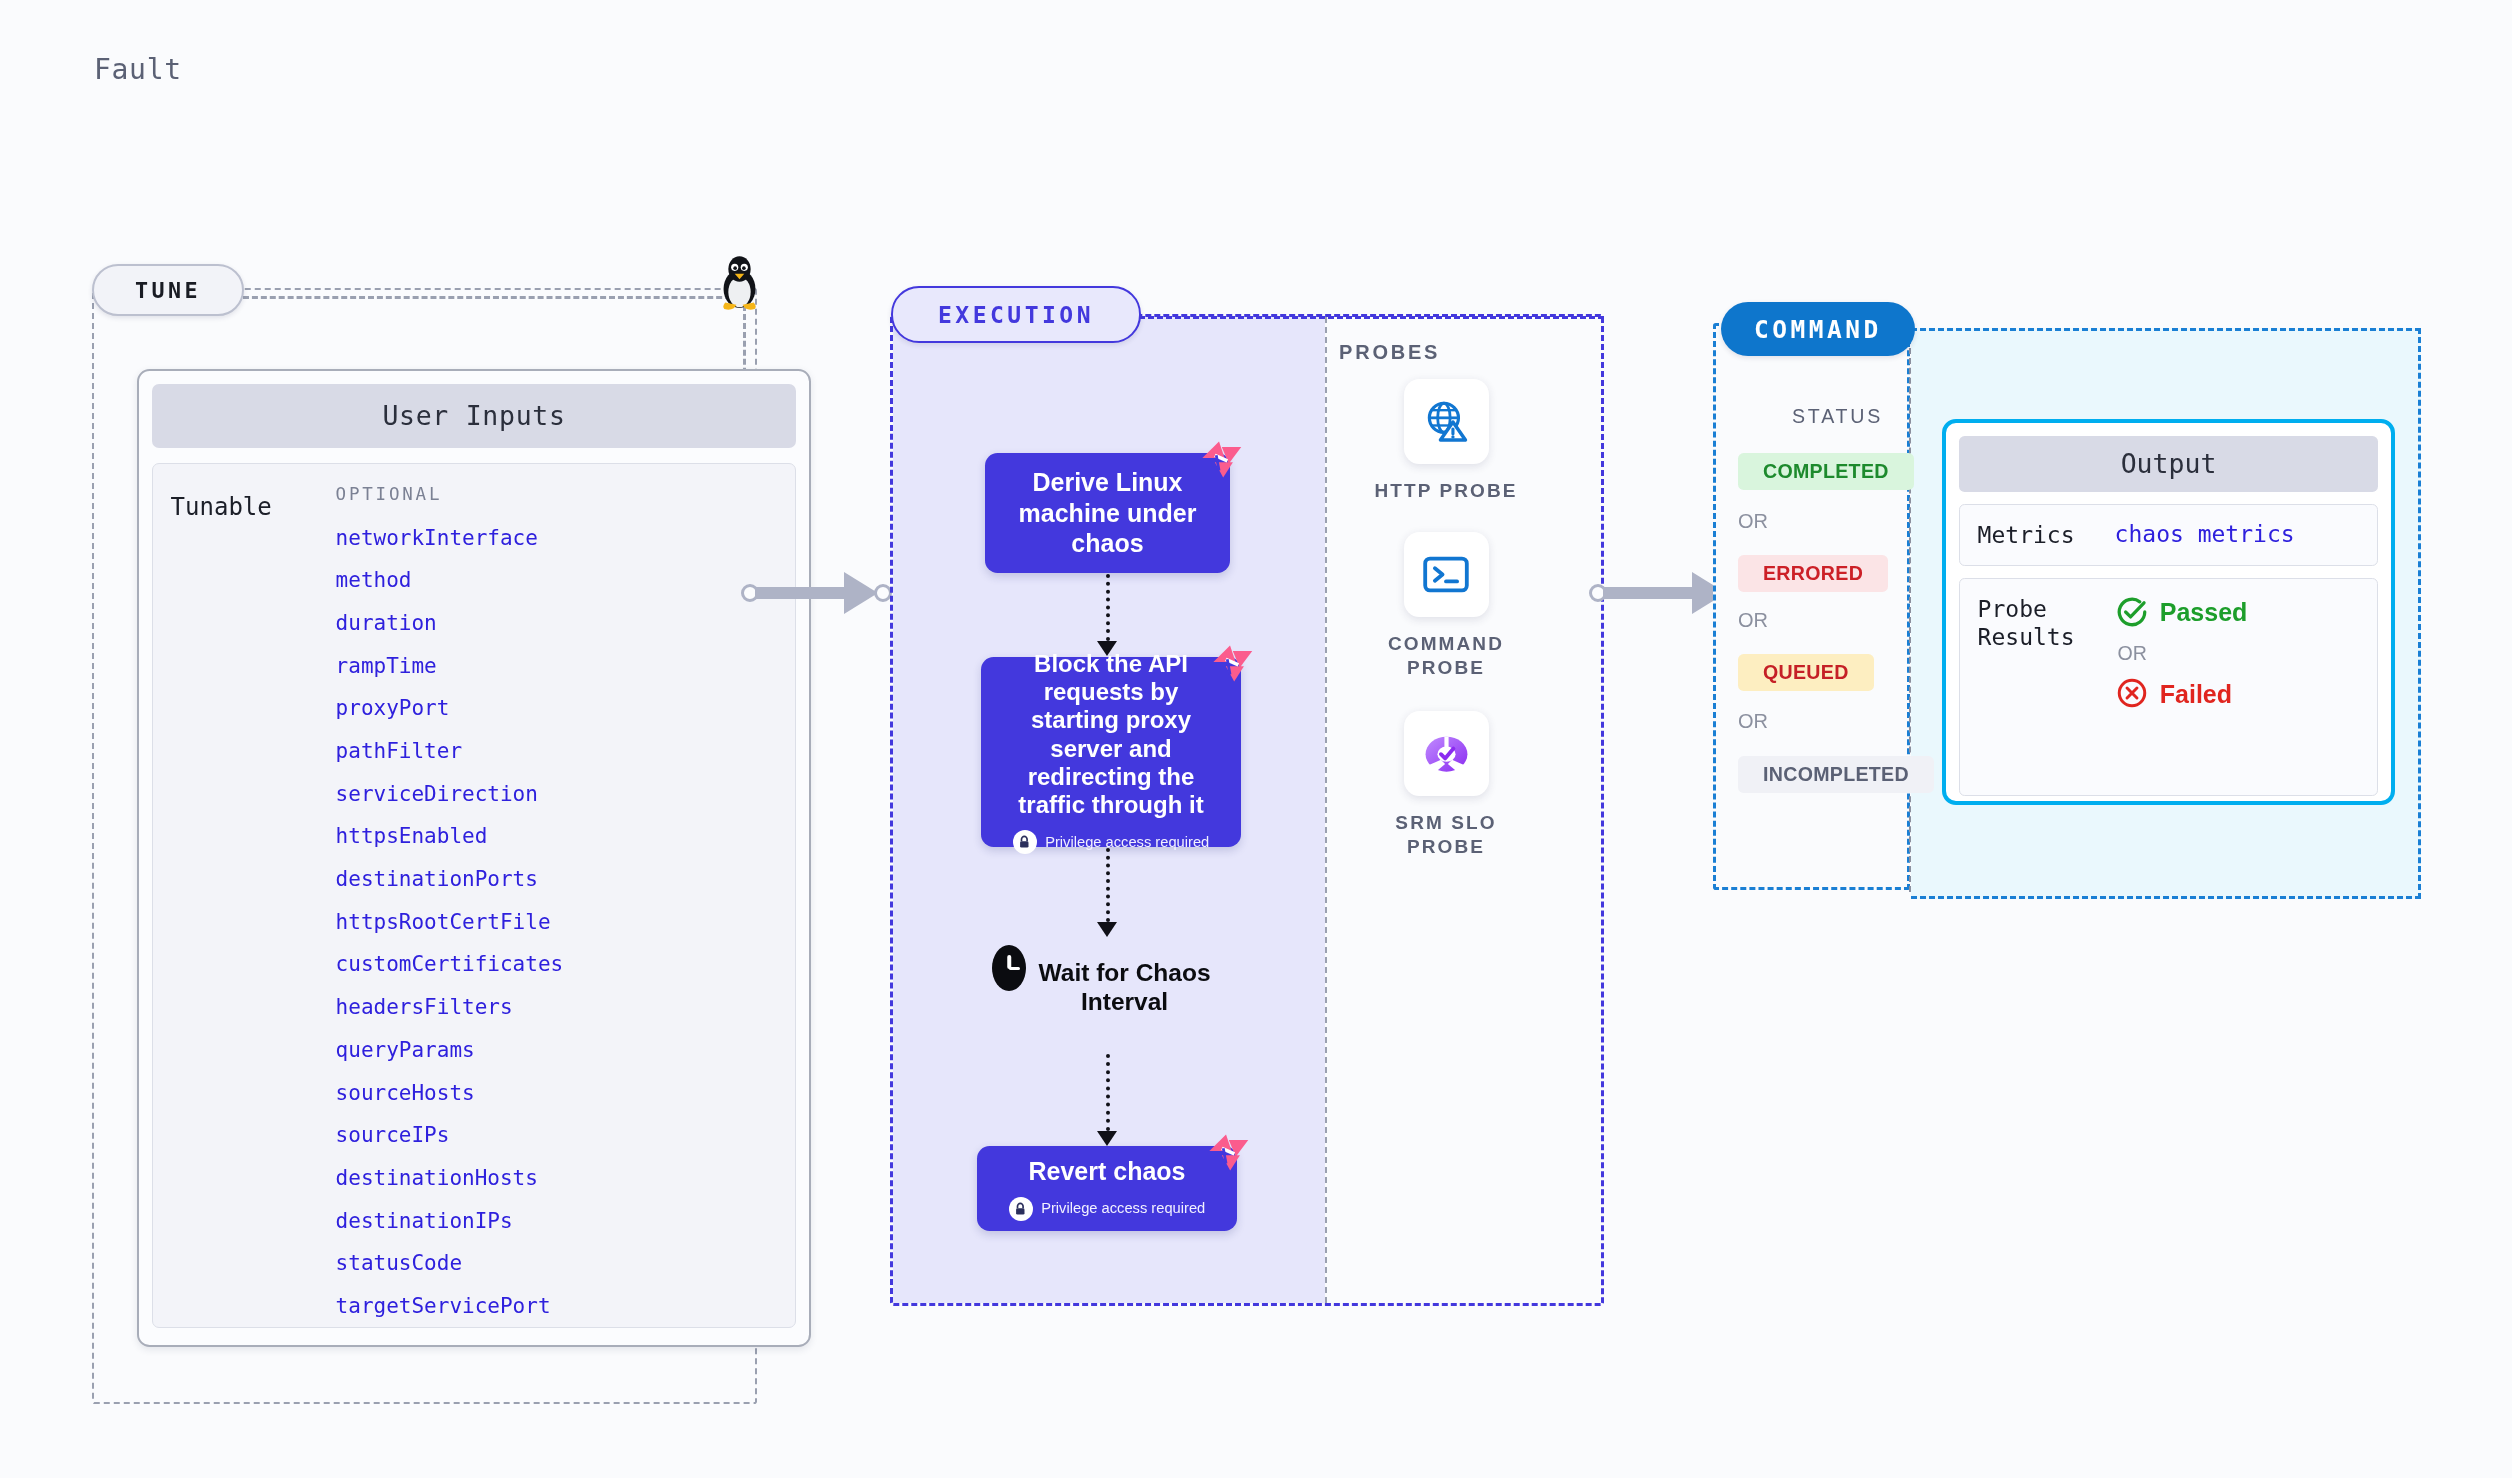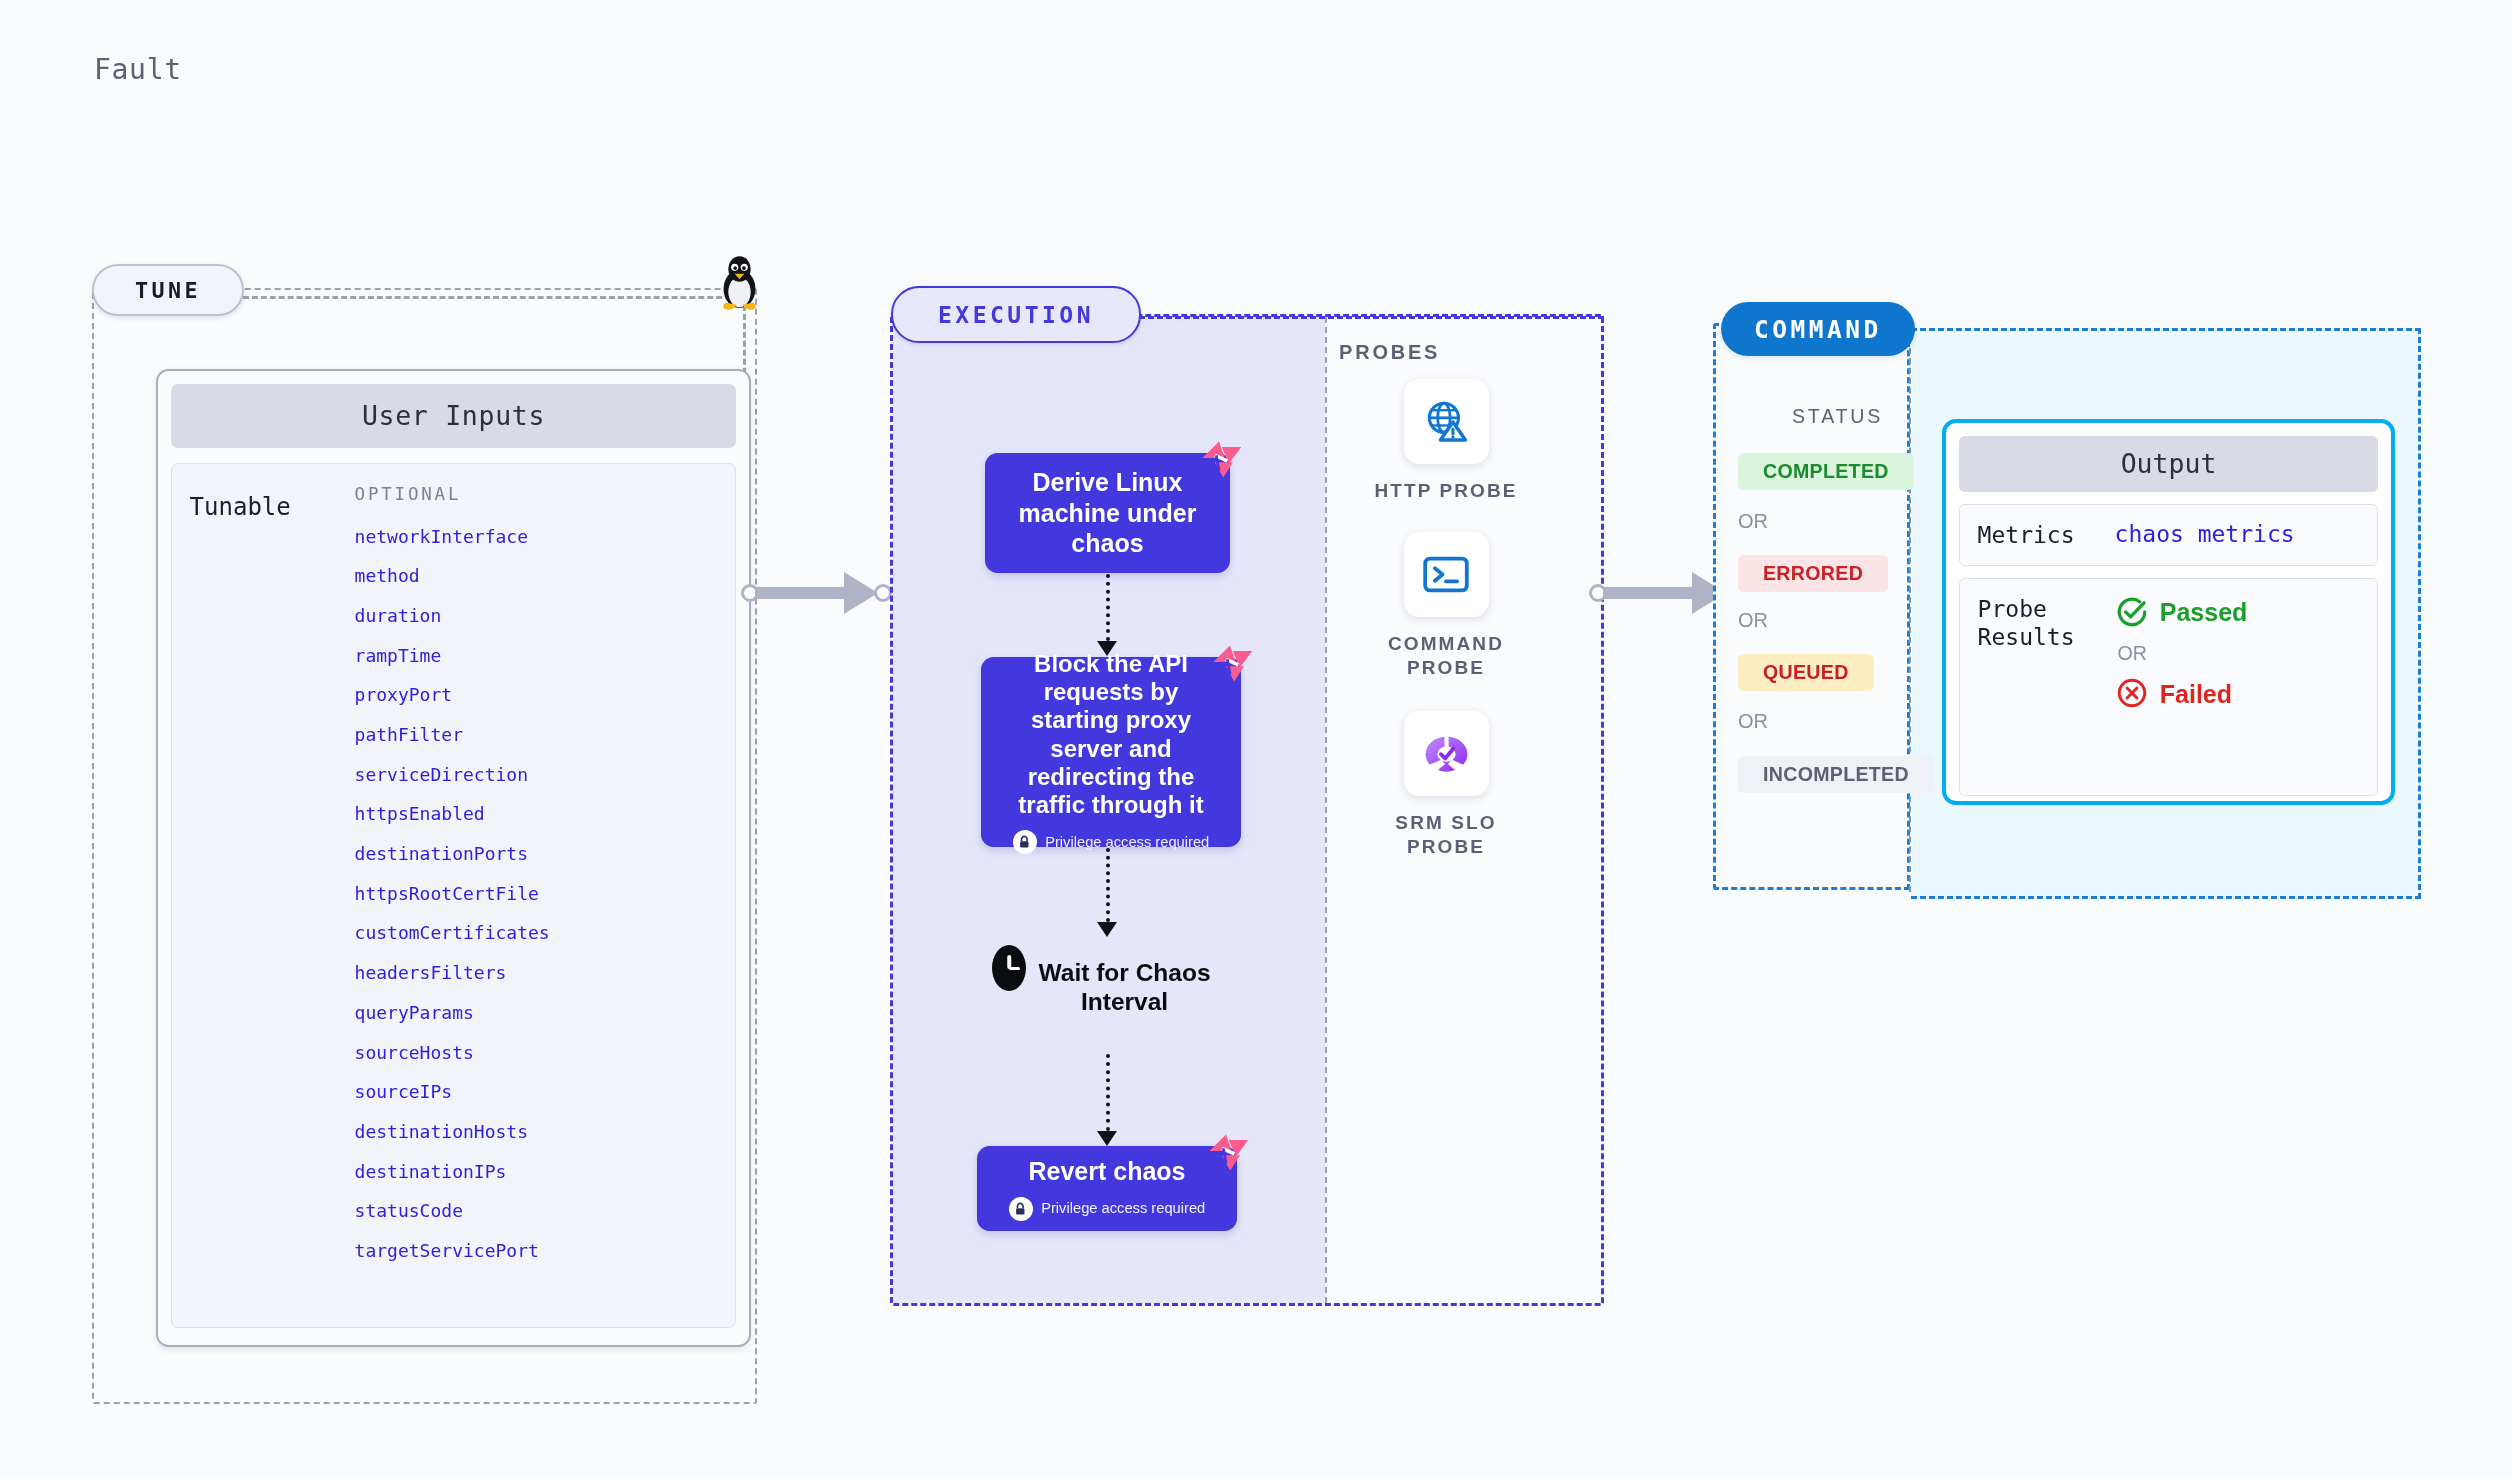--- a/index.html
+++ b/index.html
@@ -68,27 +68,26 @@
   .tune-vline {
     position: absolute; left: 743px; top: 296px;
     width: 0; height: 293px;
     border-left: 3.5px dashed #9aa0b0;
   }
   #tux-connector { position: absolute; left: 715px; top: 253px; }
 
   
   #user-inputs-card {
     position: absolute; left: 137px; top: 369px;
-    width: 595px; height: 978px;
+    width: 674px; height: 978px;
     background: #fbfcfe;
     border: 2.1px solid #a8adb9;
     border-radius: 12.6px;
     box-shadow: 0 2.8px 7px rgba(40,45,80,.10);
     padding: 12.6px;
-    margin-left: 19px;
   }
   #user-inputs-header {
     height: 64px; background: #d8dae6; border-radius: 7px;
     display: flex; align-items: center; justify-content: center;
     font-family: "DejaVu Sans Mono", monospace;
     font-size: 26.5px; color: #2b2f3c; letter-spacing: 0.7px;
   }
   #tunable-box {
     margin-top: 15.4px;
     height: 865px;
@@ -104,21 +103,21 @@
     font-size: 24px; color: #1b1e28;
   }
   #tunable-values { flex: 1; padding-top: 4.2px; }
   .optional-tag {
     font-family: "DejaVu Sans Mono", monospace;
     font-size: 17.5px; color: #7b8194; letter-spacing: 2.8px;
     margin-bottom: 24px;
   }
   .tunable-item {
     font-family: "DejaVu Sans Mono", monospace;
-    font-size: 18px; color: #2e20dd;
+    font-size: 21px; color: #2e20dd;
     line-height: 1.0;
     margin-bottom: 21.7px;
     white-space: nowrap;
   }
 
   
   .conn { position: absolute; height: 39px; }
   .conn .dot {
     position: absolute; top: 50%; transform: translateY(-50%);
     width: 18px; height: 18px; border-radius: 50%;

